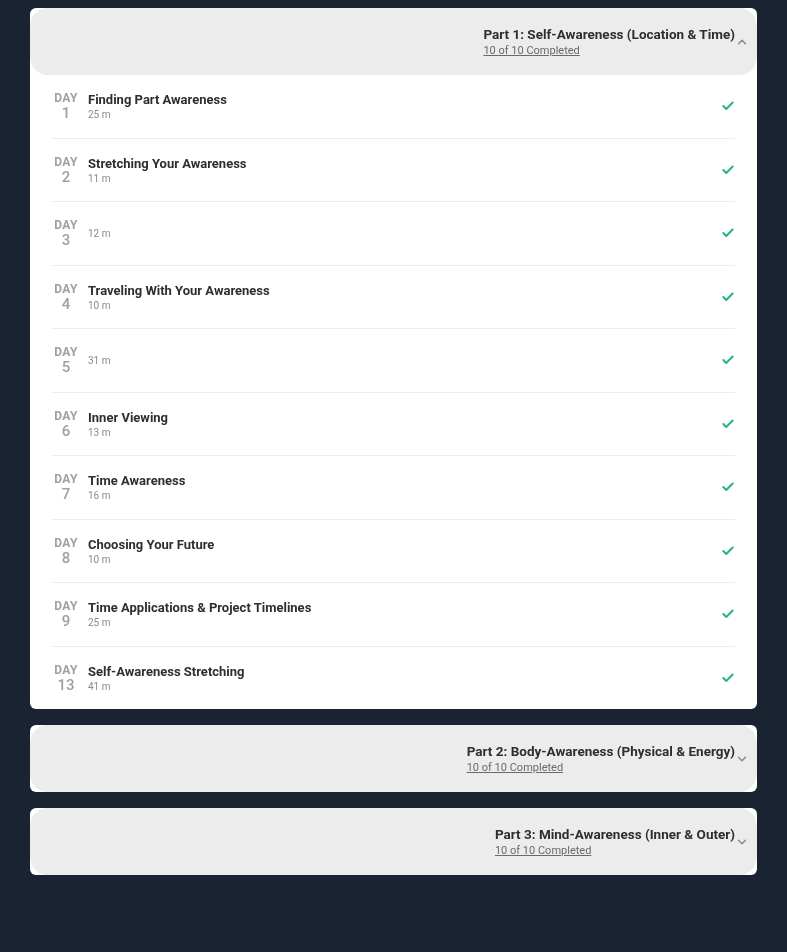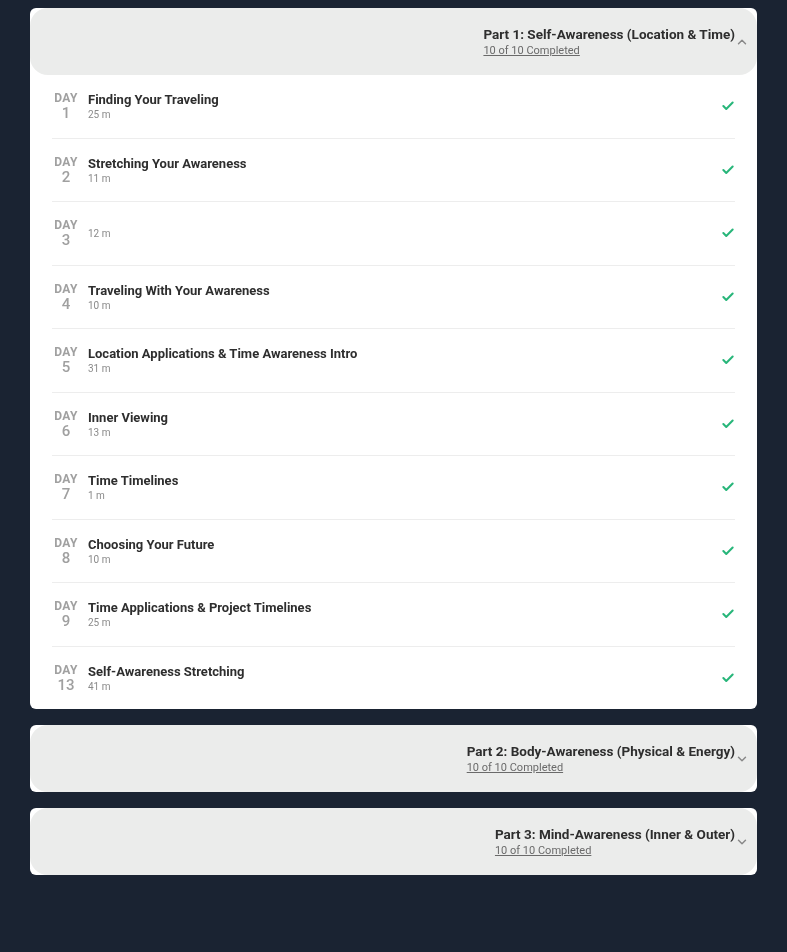--- a/index.html
+++ b/index.html
@@ -119,21 +119,21 @@
       </svg>
   </div>
   <div class="lessons">
 
     <div class="lesson-row">
       <div class="day-block">
         <div class="day-label">DAY</div>
         <div class="day-number">1</div>
       </div>
       <div class="lesson-content">
-        <div class="lesson-title">Finding Your Traveling</div>
+        <div class="lesson-title">Finding Part Awareness</div>
         <div class="lesson-duration">25 m</div>
       </div>
       <svg class="checkmark" viewBox="0 0 24 24" fill="none" stroke="currentColor" stroke-width="3.5" stroke-linecap="round" stroke-linejoin="round">
           <polyline points="20 6 9 17 4 12"></polyline>
         </svg>
     </div>
 
     <div class="lesson-row">
       <div class="day-block">
         <div class="day-label">DAY</div>
@@ -174,21 +174,20 @@
           <polyline points="20 6 9 17 4 12"></polyline>
         </svg>
     </div>
 
     <div class="lesson-row">
       <div class="day-block">
         <div class="day-label">DAY</div>
         <div class="day-number">5</div>
       </div>
       <div class="lesson-content">
-        <div class="lesson-title">Location Applications &amp; Time Awareness Intro</div>
         <div class="lesson-duration">31 m</div>
       </div>
       <svg class="checkmark" viewBox="0 0 24 24" fill="none" stroke="currentColor" stroke-width="3.5" stroke-linecap="round" stroke-linejoin="round">
           <polyline points="20 6 9 17 4 12"></polyline>
         </svg>
     </div>
 
     <div class="lesson-row">
       <div class="day-block">
         <div class="day-label">DAY</div>
@@ -202,22 +201,22 @@
           <polyline points="20 6 9 17 4 12"></polyline>
         </svg>
     </div>
 
     <div class="lesson-row">
       <div class="day-block">
         <div class="day-label">DAY</div>
         <div class="day-number">7</div>
       </div>
       <div class="lesson-content">
-        <div class="lesson-title">Time Timelines</div>
-        <div class="lesson-duration">1 m</div>
+        <div class="lesson-title">Time Awareness</div>
+        <div class="lesson-duration">16 m</div>
       </div>
       <svg class="checkmark" viewBox="0 0 24 24" fill="none" stroke="currentColor" stroke-width="3.5" stroke-linecap="round" stroke-linejoin="round">
           <polyline points="20 6 9 17 4 12"></polyline>
         </svg>
     </div>
 
     <div class="lesson-row">
       <div class="day-block">
         <div class="day-label">DAY</div>
         <div class="day-number">8</div>

